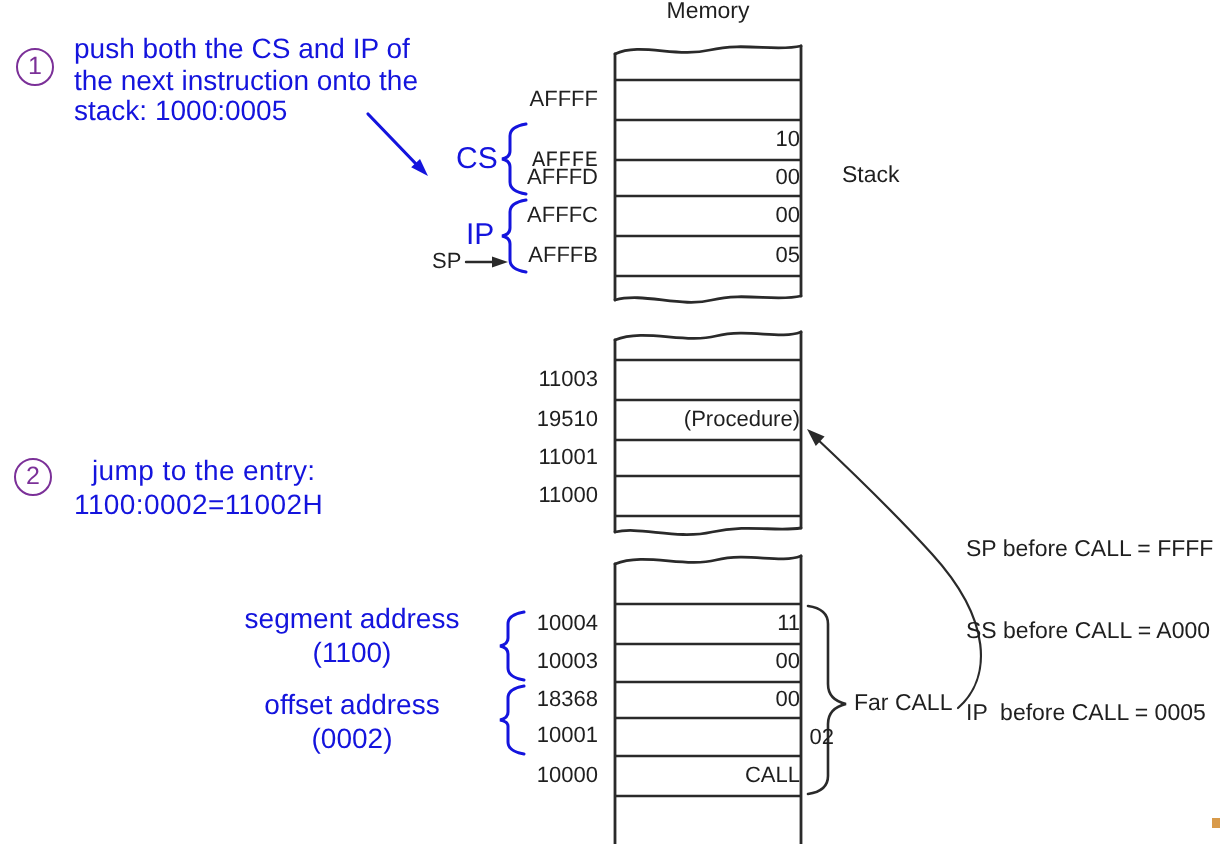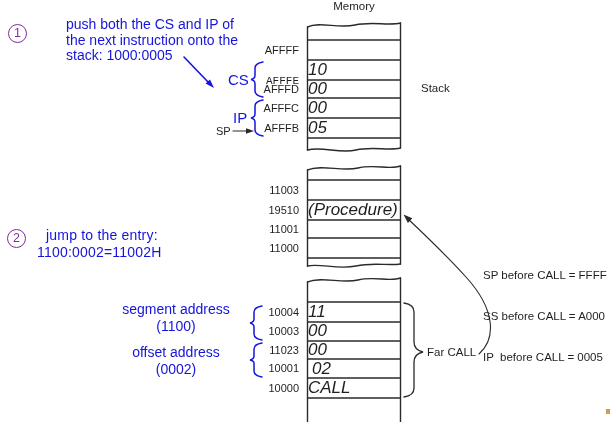--- a/index.html
+++ b/index.html
@@ -17,24 +17,24 @@
   .bluestroke{fill:none;stroke:var(--blue);stroke-width:1.6;stroke-linecap:round;}
   .bluefill{fill:var(--blue);stroke:none;}
   .blackstroke{fill:none;stroke:var(--line);stroke-width:1.2;stroke-linecap:round;}
   .blackfill{fill:var(--line);stroke:none;}
   .bracepath{fill:none;stroke:var(--blue);stroke-width:1.5;stroke-linecap:round;}
   .bigbrace{fill:none;stroke:var(--line);stroke-width:1.3;stroke-linecap:round;}
 
   .mem-title{font-size:11.5px;text-align:center;}
   .stack-label{font-size:11.5px;}
   .addr{font-size:11px;text-align:right;height:14px;line-height:14px;}
-  .val{font-size:17px;text-align:left;height:14px;line-height:14px;font-style:italic;}
+  .val{font-size:11px;text-align:right;height:14px;line-height:14px;}
   .badge{width:19px;height:19px;border:1.7px solid var(--purple);border-radius:50%;
          color:var(--purple);font-size:12.5px;line-height:16px;text-align:center;}
-  .note{color:var(--blue);font-size:14px;line-height:15.5px;margin-left:29px;}
+  .note{color:var(--blue);font-size:14px;line-height:15.5px;}
   .note2{color:var(--blue);font-size:14px;line-height:16.5px;letter-spacing:.2px;}
   .reg-big{color:var(--blue);font-size:15px;}
   .sp{font-size:11px;}
   .blue-center{color:var(--blue);font-size:14px;line-height:16.5px;text-align:center;}
   .regs{font-size:11.5px;line-height:13.8px;white-space:pre;}
   .farcall{font-size:11.5px;}
   .orange-dot{width:4px;height:5px;background:#d89a4a;}
 </style>
 </head>
 <body>
@@ -137,28 +137,28 @@
 
   <div class="abs addr" style="left:239px;top:183px;width:60px;">11003</div>
   <div class="abs addr" style="left:239px;top:203px;width:60px;">19510</div>
   <div class="abs addr" style="left:239px;top:222px;width:60px;">11001</div>
   <div class="abs addr" style="left:239px;top:241px;width:60px;">11000</div>
 
   <div class="abs val" style="left:308px;top:203px;width:92px;">(Procedure)</div>
 
   <div class="abs addr" style="left:239px;top:305px;width:60px;">10004</div>
   <div class="abs addr" style="left:239px;top:324px;width:60px;">10003</div>
-  <div class="abs addr" style="left:239px;top:343px;width:60px;">11023</div>
+  <div class="abs addr" style="left:239px;top:343px;width:60px;">18368</div>
   <div class="abs addr" style="left:239px;top:361px;width:60px;">10001</div>
   <div class="abs addr" style="left:239px;top:381px;width:60px;">10000</div>
 
   <div class="abs val" style="left:308px;top:305px;width:92px;">11</div>
   <div class="abs val" style="left:308px;top:324px;width:92px;">00</div>
   <div class="abs val" style="left:308px;top:343px;width:92px;">00</div>
-  <div class="abs val" style="left:312px;top:362px;width:92px;">02</div>
+  <div class="abs val" style="left:325px;top:362px;width:92px;">02</div>
   <div class="abs val" style="left:308px;top:381px;width:92px;">CALL</div>
 
   <div class="abs blue-center" style="left:96px;top:301px;width:160px;">
     <div>segment address</div>
     <div>(1100)</div>
   </div>
   <div class="abs blue-center" style="left:96px;top:344px;width:160px;">
     <div>offset address</div>
     <div>(0002)</div>
   </div>

